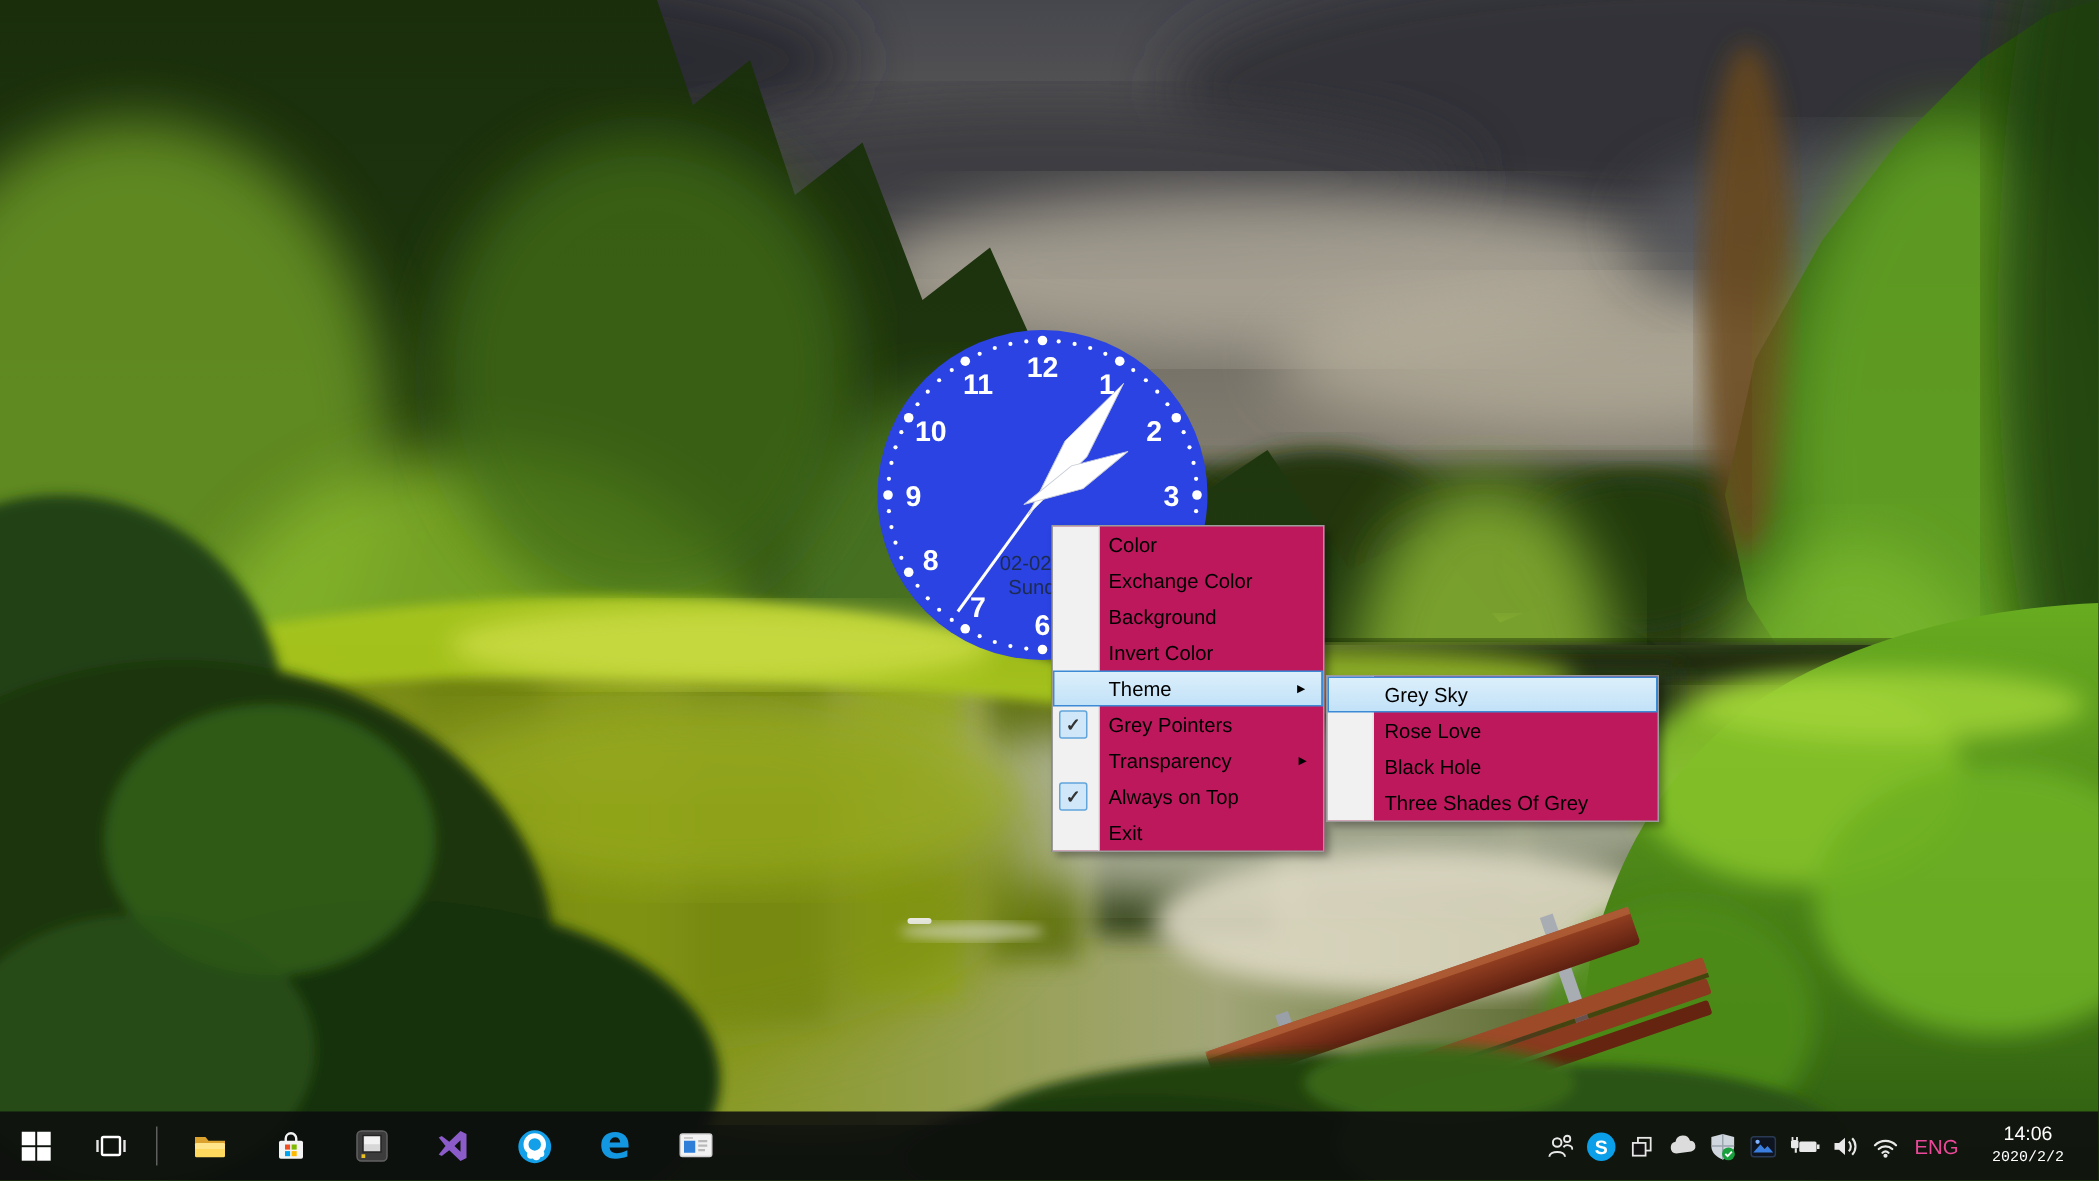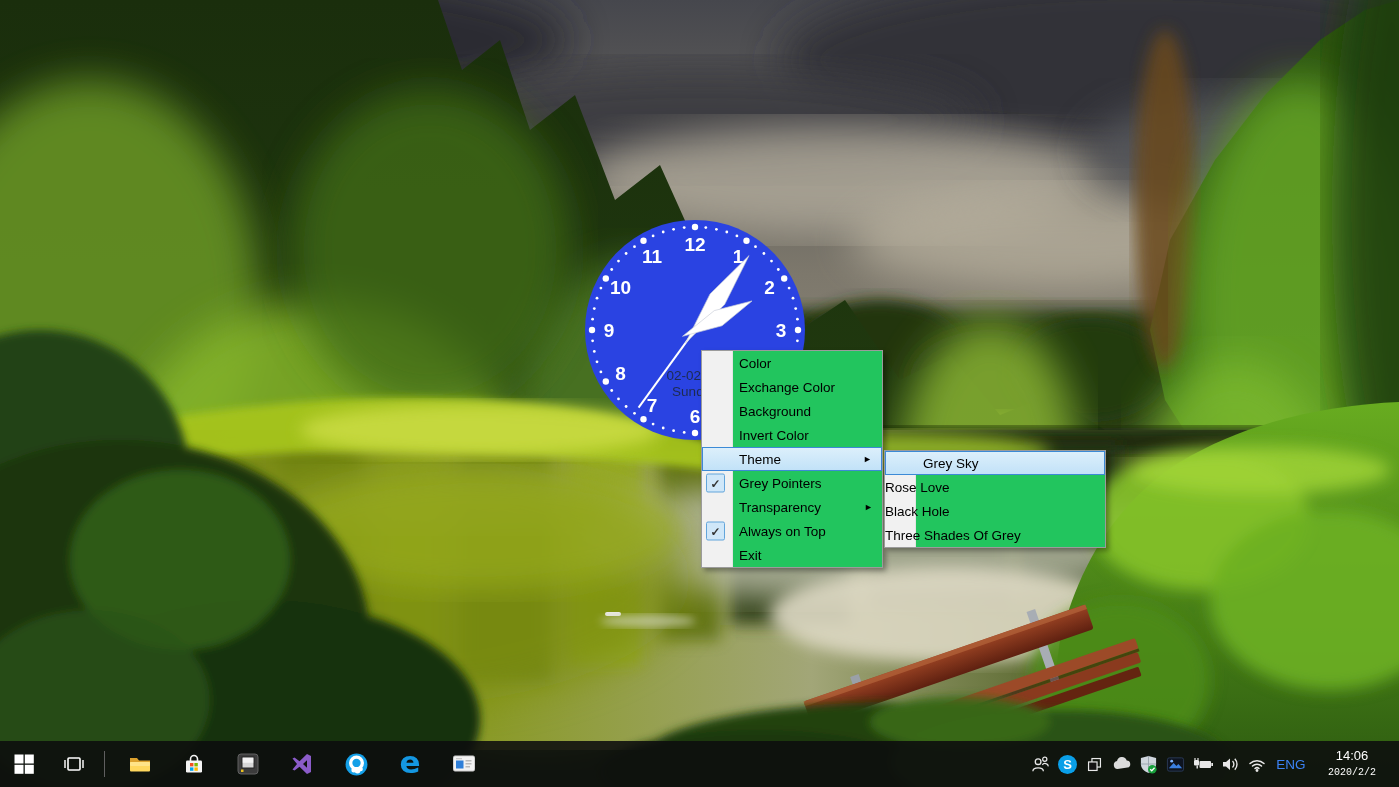--- a/index.html
+++ b/index.html
@@ -4,51 +4,51 @@
 <style>
   html,body{margin:0;padding:0;}
   body{width:1399px;height:787px;overflow:hidden;position:relative;background:#1a2a10;
        font-family:"Liberation Sans",sans-serif;}
   .layer{position:absolute;}
   
   #wallpaper{left:0;top:0;width:1399px;height:787px;z-index:0;}
   
   #clock{left:583px;top:218px;width:224px;height:224px;z-index:5;}
   
-  .menu{position:absolute;background:#22c55e;border:1px solid #9b9b9b;
+  .menu{position:absolute;background:#be185d;border:1px solid #9b9b9b;
         box-shadow:3px 3px 5px rgba(0,0,0,.35);z-index:20;box-sizing:border-box;}
   .menu::before{content:"";position:absolute;left:0;top:0;bottom:0;width:30px;
         background:#f1f1f1;border-right:1px solid #e4e4e4;}
   #context-menu{left:701px;top:350px;width:182px;}
   #theme-submenu{left:884px;top:450px;width:222px;}
   .menu-item{position:relative;height:24px;display:flex;align-items:center;
         font-size:13.5px;color:#000;box-sizing:border-box;cursor:default;}
   #context-menu .menu-item{padding-left:37px;}
-  #theme-submenu .menu-item{}
+  #theme-submenu .menu-item{padding-left:38px;}
   .menu-item.hl{border:1px solid #3c8ad6;background:linear-gradient(#dceffb,#c2e2f8);}
   #context-menu .menu-item.hl{padding-left:36px;text-align:center;}
   #theme-submenu .menu-item.hl{padding-left:37px;}
   .check{position:absolute;left:4px;top:50%;transform:translateY(-50%);
         width:19px;height:19px;box-sizing:border-box;background:#cfe7f9;
         border:1px solid #62a5db;border-radius:2px;display:flex;align-items:center;
         justify-content:center;font-size:12px;font-weight:bold;color:#333;}
   .sub-arrow{position:absolute;right:9px;top:50%;transform:translateY(-50%);
         font-size:9px;color:#000;}
   
   #taskbar{left:0;bottom:0;width:1399px;height:46px;background:rgba(12,12,14,.88);
         z-index:30;display:flex;align-items:center;}
   .tb-btn{width:52px;height:46px;display:flex;align-items:center;justify-content:center;}
   .tb-btn.start{width:48px;}
   .tb-sep{width:1px;height:26px;background:#5f5f5f;margin:0 9px 0 4px;}
   .tb-gap{width:2px;}
   .tray{margin-left:auto;display:flex;align-items:center;gap:2px;padding-right:8px;}
   .tray-ic{width:25px;height:46px;display:flex;align-items:center;justify-content:center;}
   .skype-badge{width:19px;height:19px;border-radius:50%;background:#0a9fe8;color:#fff;
         font-size:13px;font-weight:bold;display:flex;align-items:center;justify-content:center;}
-  .lang{width:40px;text-align:center;color:#3b82f6;font-size:13.5px;}
+  .lang{width:40px;text-align:center;color:#ec4899;font-size:13.5px;}
   .tb-clock{width:78px;color:#fff;text-align:center;line-height:17px;}
   .tb-clock .t{font-size:13px;}
   .tb-clock .d{font-size:10px;font-family:Liberation Mono, monospace;}
   .edge-e{font-size:31px;font-weight:bold;color:#1497e1;line-height:1;
         font-family:"DejaVu Sans",sans-serif;margin-top:-3px;}
 </style>
 </head>
 <body>
 
 <svg id="wallpaper" class="layer" width="1399" height="787" viewBox="0 0 1399 787">

